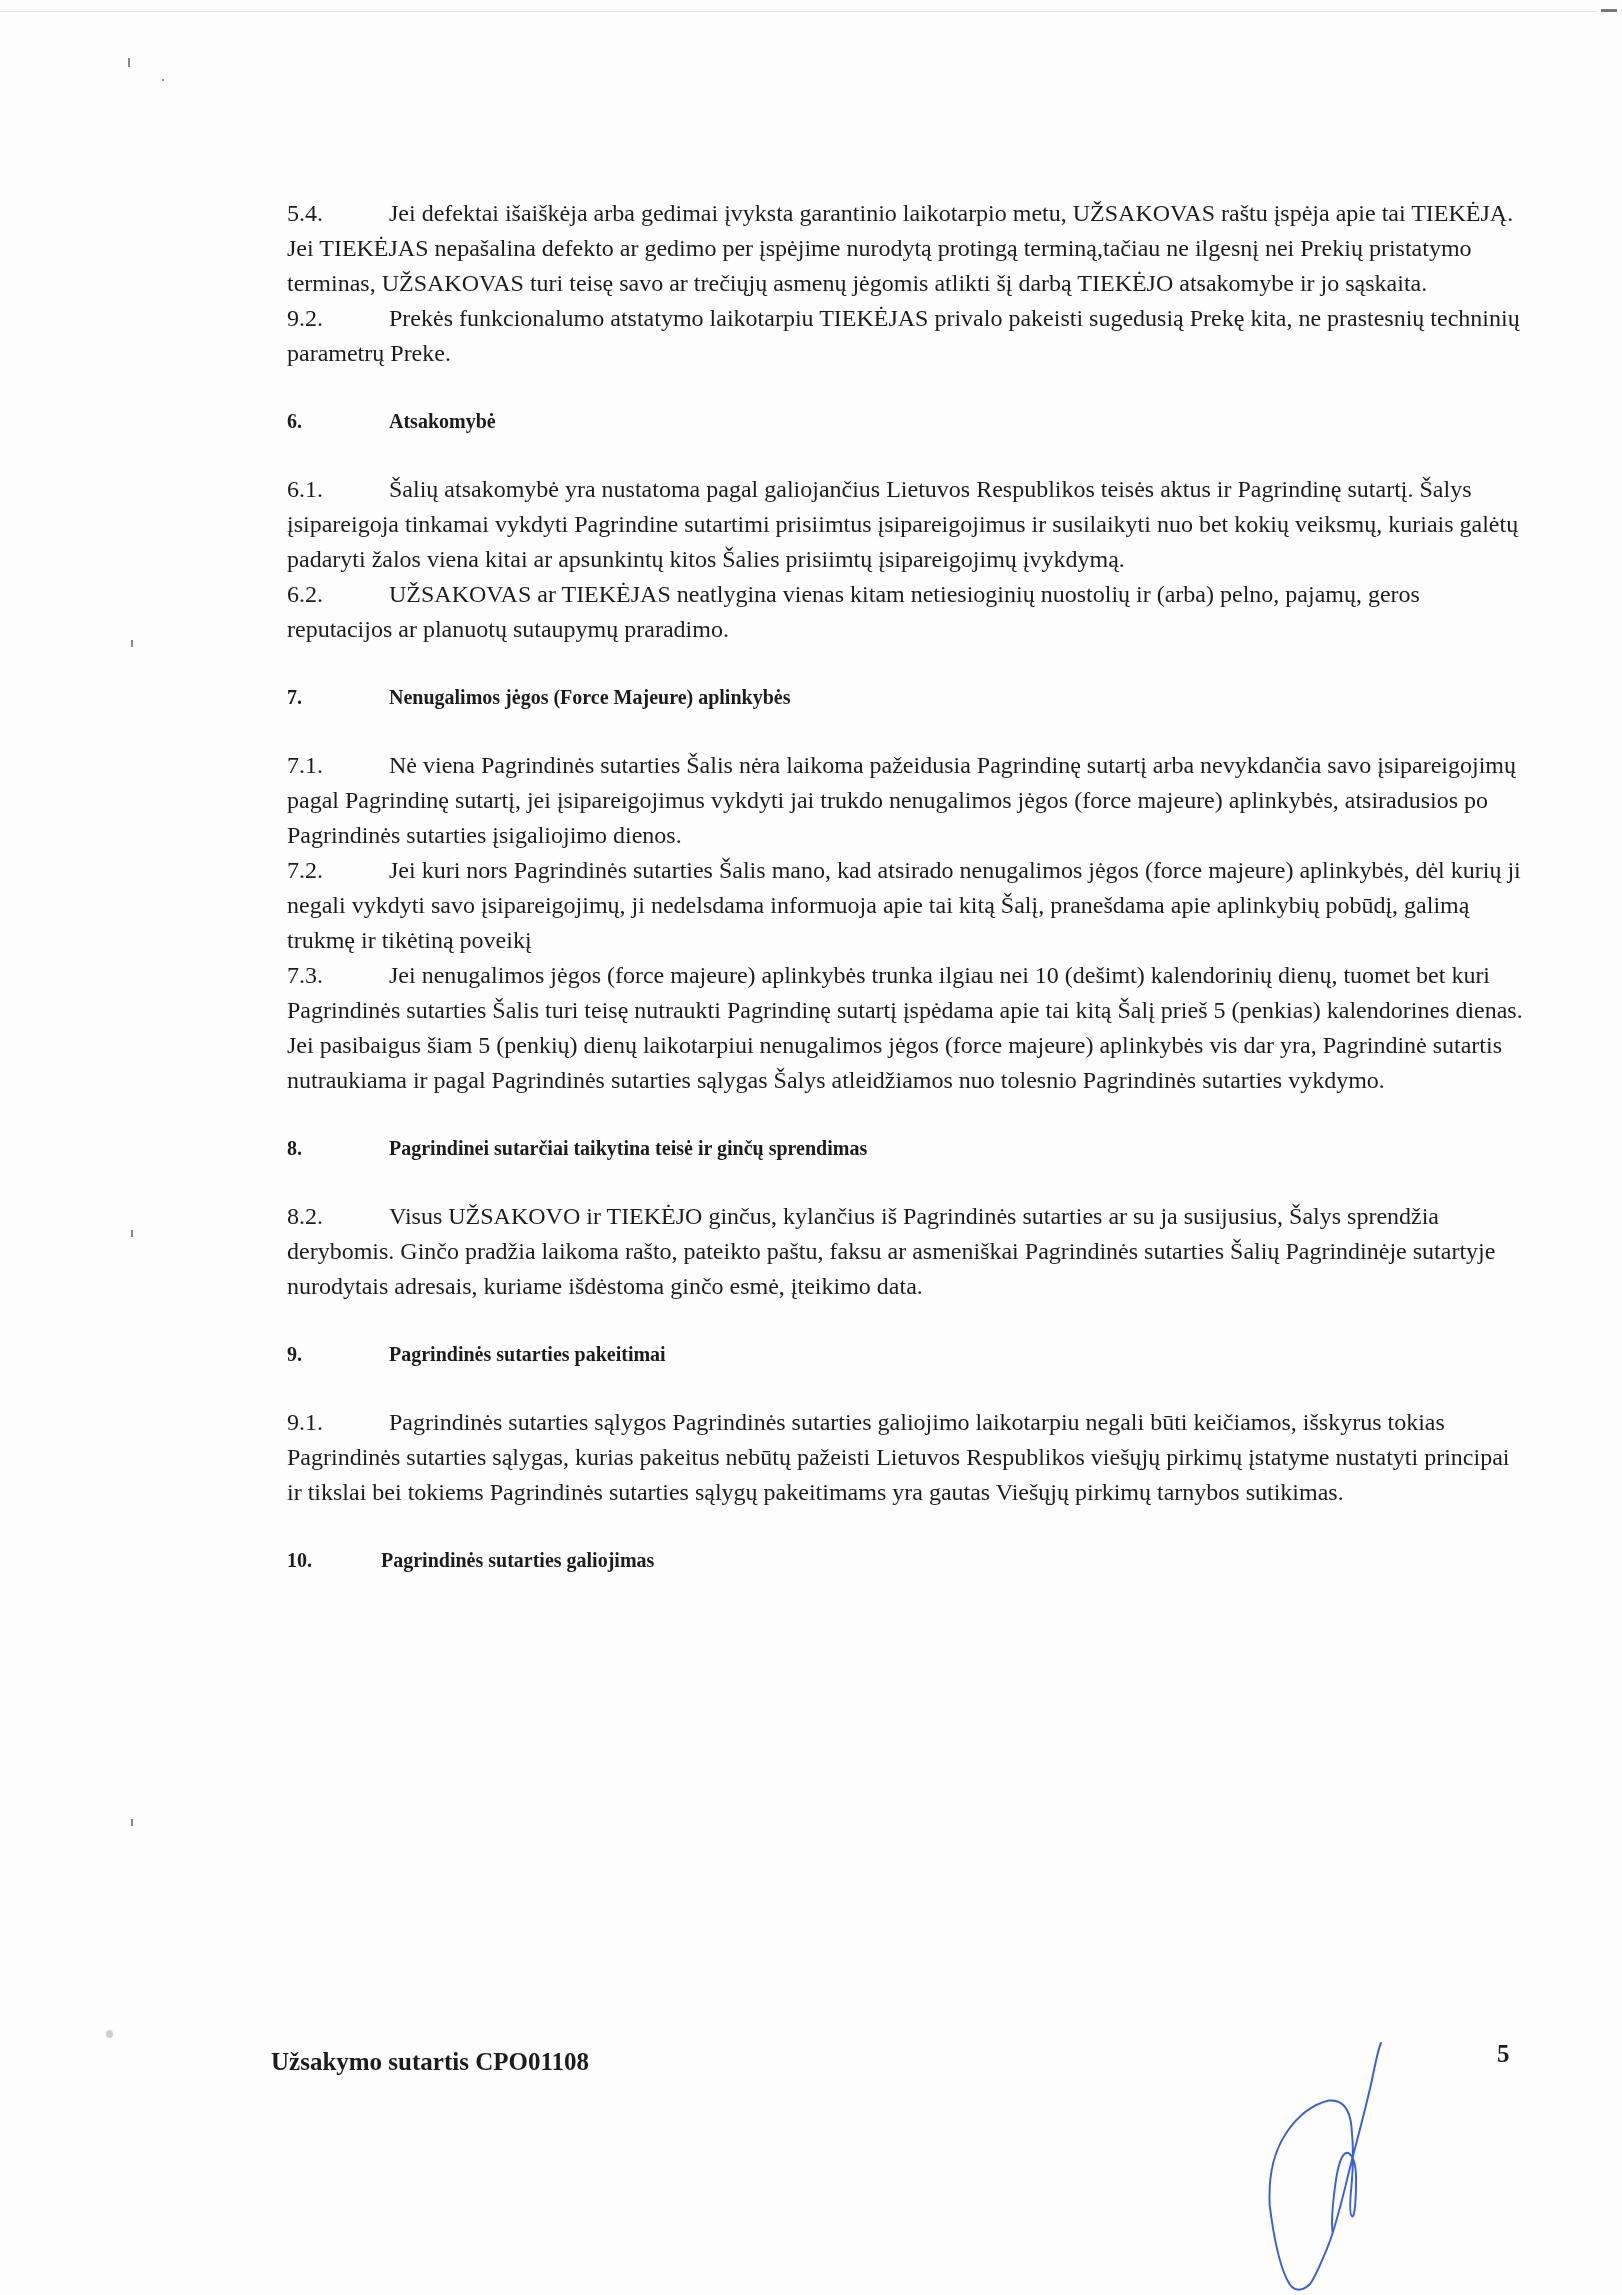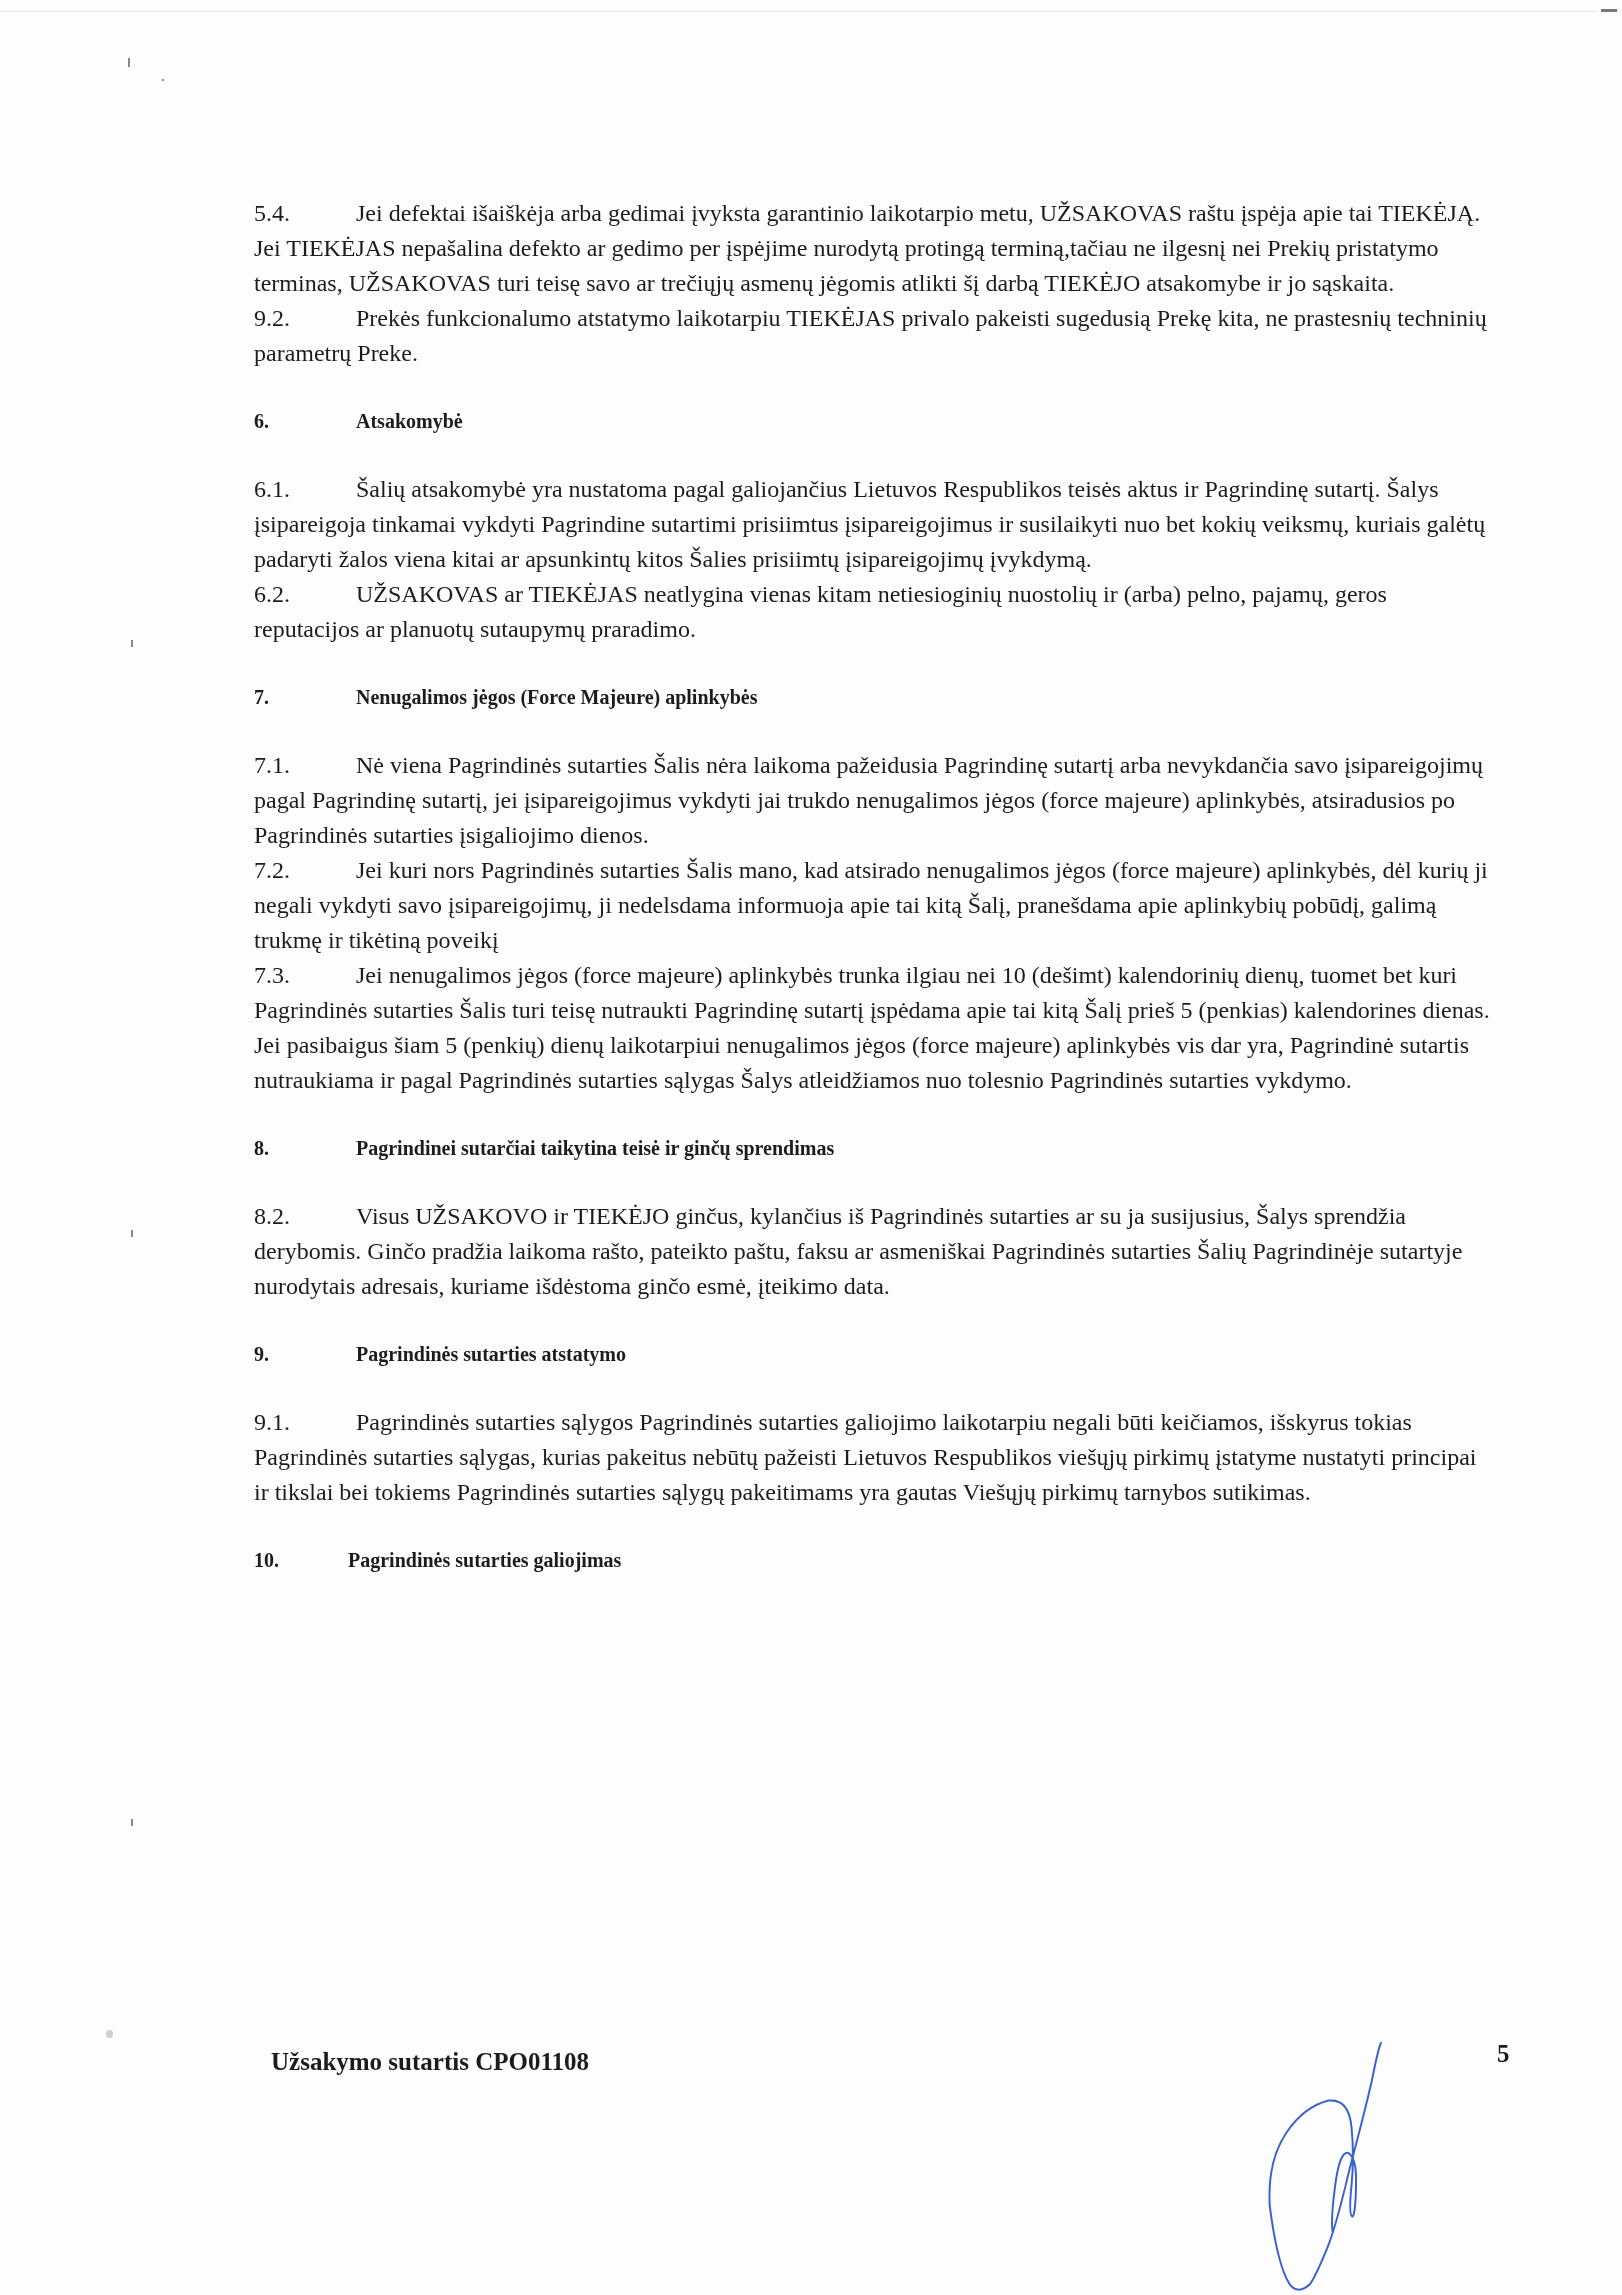--- a/index.html
+++ b/index.html
@@ -12,21 +12,21 @@
     }
     .topline {
       position: absolute; left: 0; top: 10.5px; width: 1597px; height: 1.3px;
       background: #e6e6e6;
     }
     .topmark {
       position: absolute; left: 1601px; top: 9.2px; width: 15.7px; height: 2.6px; background: #777;
     }
     .speck { position: absolute; background: #888; }
     .content {
-      position: absolute; left: 254px; top: 196px; width: 1243px;
+      position: absolute; left: 287px; top: 196px; width: 1243px;
       font-size: 24px; line-height: 35px;
     }
     .para { margin: 0; text-align: left; }
     .para .num { display: inline-block; width: 102px; }
     .heading {
       font-weight: bold; margin: 33px 0 33px 0;
       font-size: 20px; line-height: 35px;
     }
     .heading .num { display: inline-block; width: 102px; }
     .heading.h10 .num { width: 94px; }
@@ -71,21 +71,21 @@
       <p class="para"><span class="num">7.2.</span><span>Jei kuri nors Pagrindinės sutarties Šalis mano, kad atsirado nenugalimos jėgos (force majeure) aplinkybės, dėl kurių ji negali vykdyti savo įsipareigojimų, ji nedelsdama informuoja apie tai kitą Šalį, pranešdama apie aplinkybių pobūdį, galimą trukmę ir tikėtiną poveikį</span></p>
       <p class="para"><span class="num">7.3.</span><span>Jei nenugalimos jėgos (force majeure) aplinkybės trunka ilgiau nei 10 (dešimt) kalendorinių dienų, tuomet bet kuri Pagrindinės sutarties Šalis turi teisę nutraukti Pagrindinę sutartį įspėdama apie tai kitą Šalį prieš 5 (penkias) kalendorines dienas. Jei pasibaigus šiam 5 (penkių) dienų laikotarpiui nenugalimos jėgos (force majeure) aplinkybės vis dar yra, Pagrindinė sutartis nutraukiama ir pagal Pagrindinės sutarties sąlygas Šalys atleidžiamos nuo tolesnio Pagrindinės sutarties vykdymo.</span></p>
     </div>
 
     <div>
       <div class="heading"><span class="num">8.</span><span>Pagrindinei sutarčiai taikytina teisė ir ginčų sprendimas</span></div>
       <p class="para"><span class="num">8.2.</span><span>Visus UŽSAKOVO ir TIEKĖJO ginčus, kylančius iš Pagrindinės sutarties ar su ja susijusius, Šalys sprendžia derybomis. Ginčo pradžia laikoma rašto, pateikto paštu, faksu ar asmeniškai Pagrindinės sutarties Šalių Pagrindinėje sutartyje nurodytais adresais, kuriame išdėstoma ginčo esmė, įteikimo data.</span></p>
     </div>
 
     <div>
-      <div class="heading"><span class="num">9.</span><span>Pagrindinės sutarties atstatymo</span></div>
+      <div class="heading"><span class="num">9.</span><span>Pagrindinės sutarties pakeitimai</span></div>
       <p class="para"><span class="num">9.1.</span><span>Pagrindinės sutarties sąlygos Pagrindinės sutarties galiojimo laikotarpiu negali būti keičiamos, išskyrus tokias Pagrindinės sutarties sąlygas, kurias pakeitus nebūtų pažeisti Lietuvos Respublikos viešųjų pirkimų įstatyme nustatyti principai ir tikslai bei tokiems Pagrindinės sutarties sąlygų pakeitimams yra gautas Viešųjų pirkimų tarnybos sutikimas.</span></p>
     </div>
 
     <div>
       <div class="heading h10"><span class="num">10.</span><span>Pagrindinės sutarties galiojimas</span></div>
     </div>
   </div>
 
   <div class="footer">
     <span class="doc">Užsakymo sutartis CPO01108</span>

